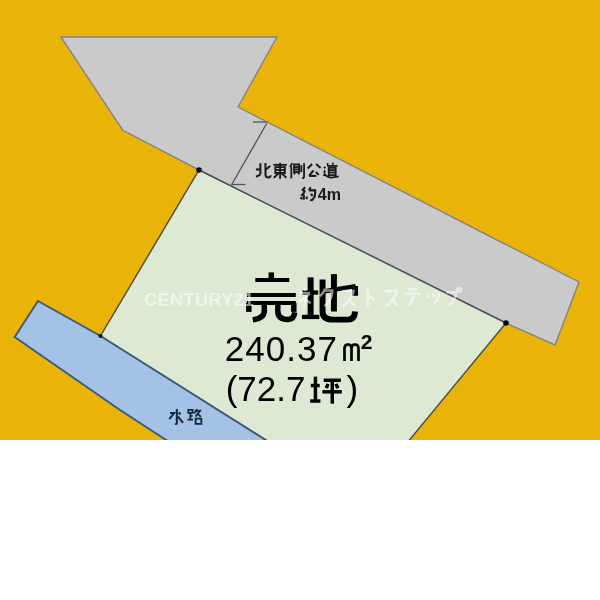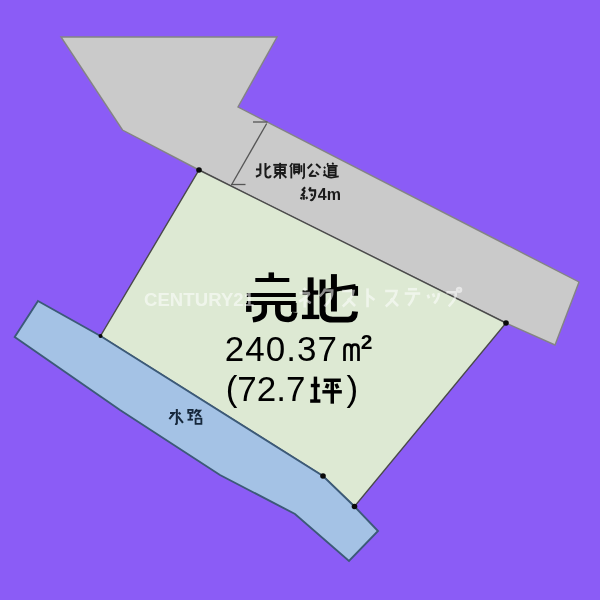--- a/index.html
+++ b/index.html
@@ -1,16 +1,16 @@
 <!DOCTYPE html>
 <html><head>
 <meta charset="utf-8">
 <style>
 html,body{margin:0;padding:0;background:#ffffff;}
-#stage{position:relative;width:600px;height:600px;background:#8b5cf6;overflow:hidden;
+#stage{position:relative;width:600px;height:440px;background:#eab308;overflow:hidden;
  font-family:"Liberation Sans", sans-serif;}
 svg{display:block;}
 </style>
 </head>
 <body>
 <div id="stage">
 <svg width="600" height="600" viewBox="0 0 600 600">
 <defs>
 
 <g id="g-uri" fill="none" stroke="#000">

